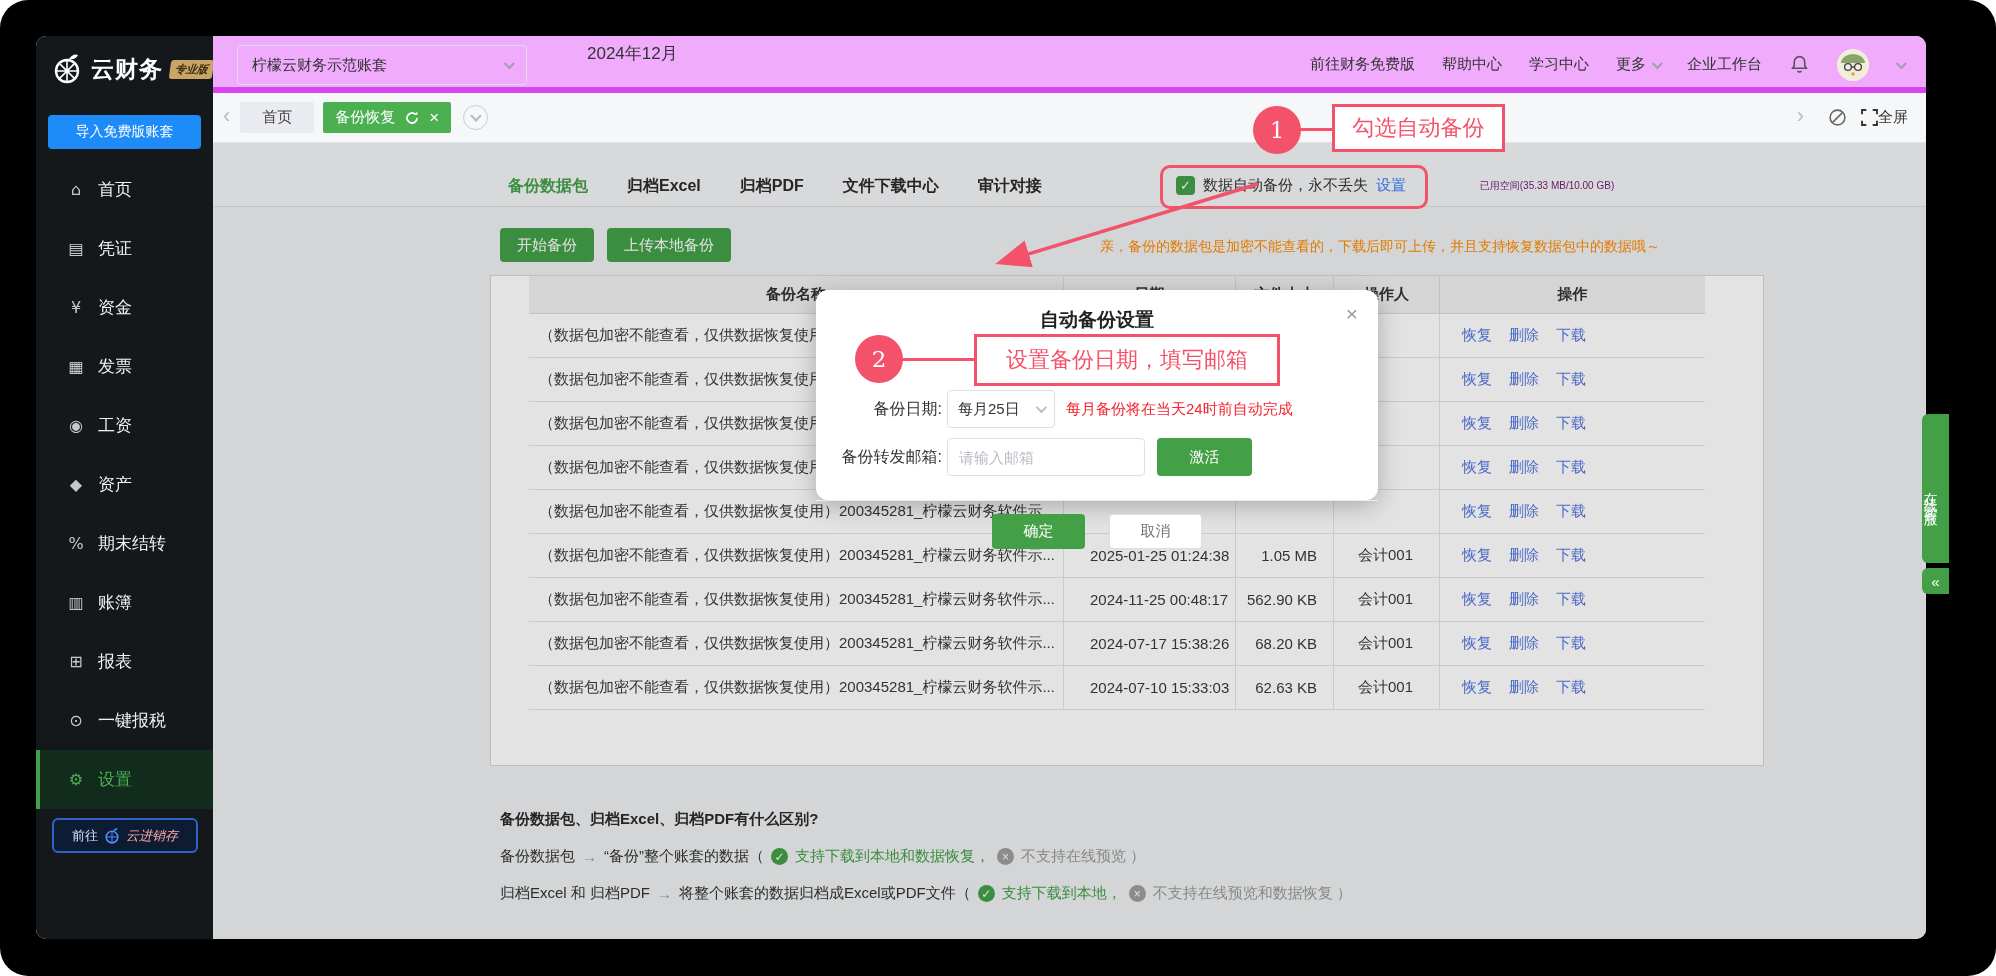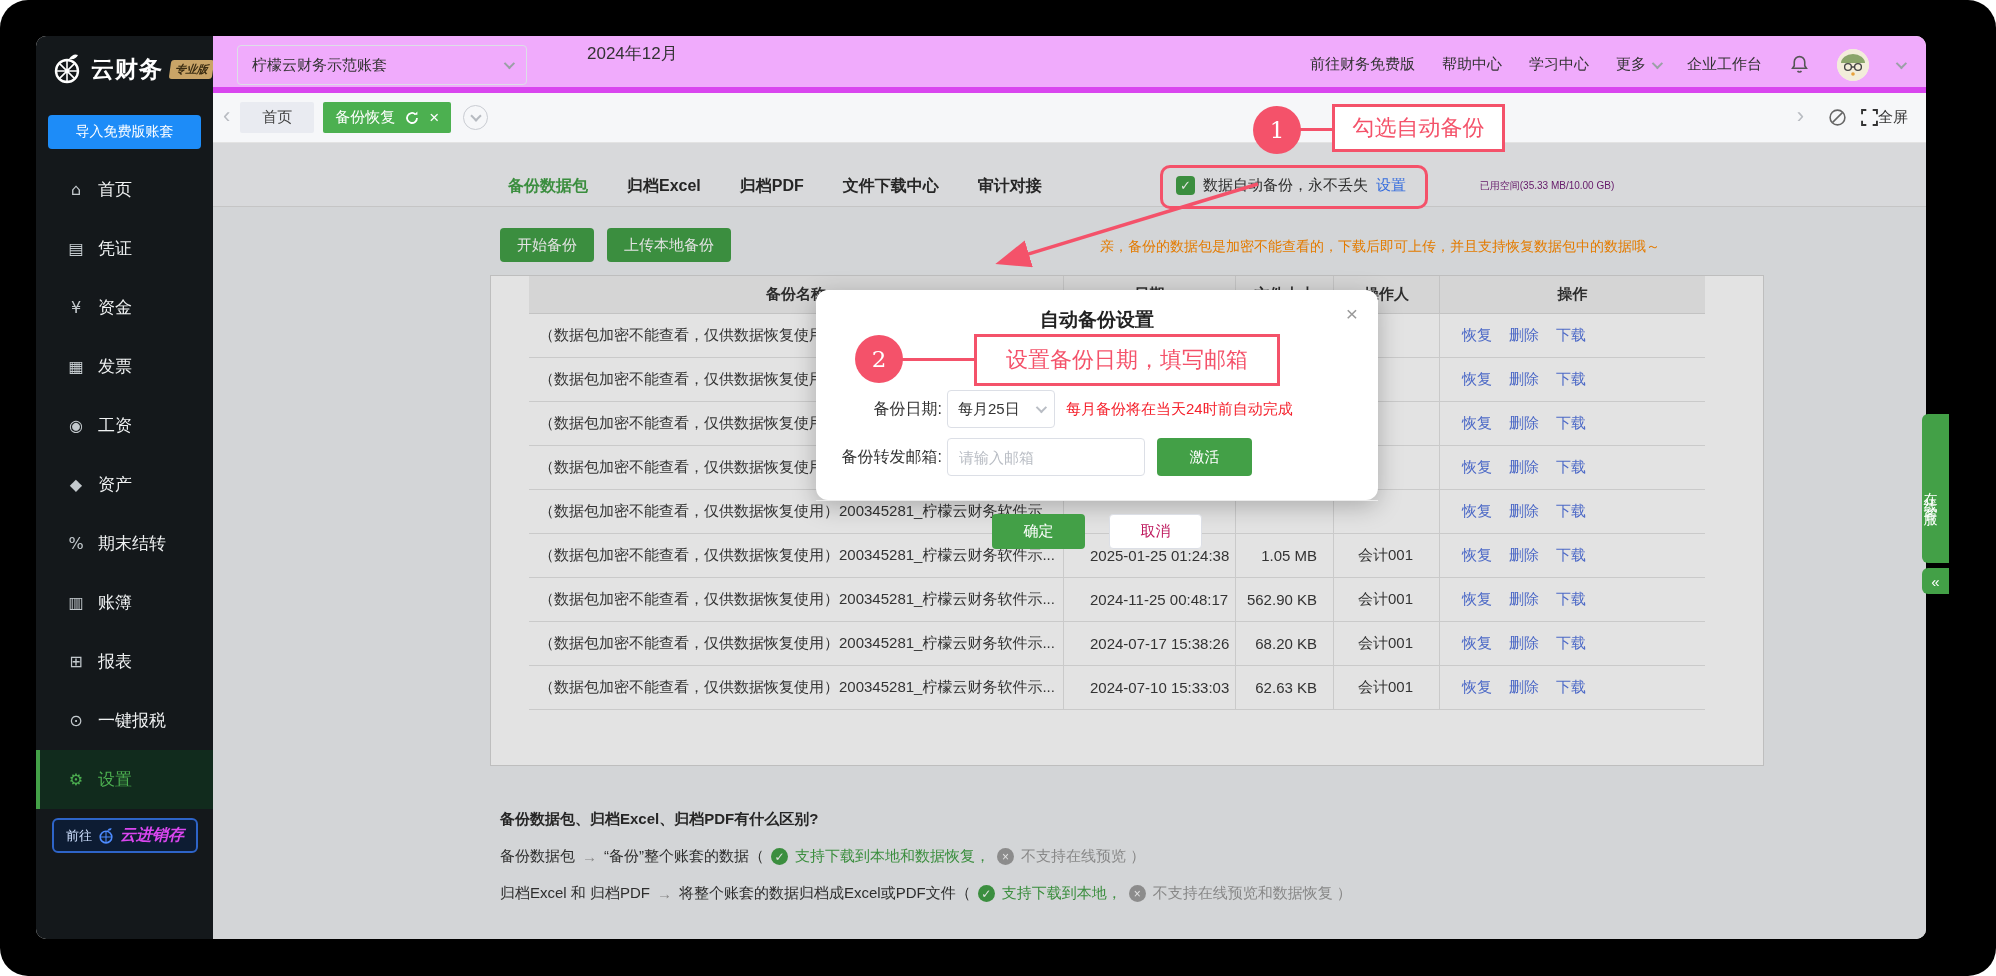--- a/index.html
+++ b/index.html
@@ -13,21 +13,21 @@
   .logo-text { color:#fff; font-size:23px; font-weight:bold; letter-spacing:1px; }
   .logo-badge { background:#c9a467; color:#3a2c12; font-size:11px; font-weight:bold; font-style:italic; padding:2px 5px; border-radius:3px; transform:skewX(-8deg); }
   .import-btn { position:absolute; left:12px; top:79px; width:153px; height:34px; background:#1d8cf8; color:#fff; font-size:14px; border:none; border-radius:4px; display:flex; align-items:center; justify-content:center; cursor:pointer; }
   #side-menu { position:absolute; left:0; top:124px; width:177px; }
   .side-item { height:59px; display:flex; align-items:center; padding-left:30px; gap:12px; color:#f0f2f3; font-size:17px; cursor:pointer; }
   .side-icon { width:20px; color:#c3c9cd; font-size:16px; text-align:center; font-family:"DejaVu Sans",sans-serif; }
   .side-item.active { background:#112b1d; border-left:4px solid #43a047; padding-left:26px; color:#4caf50; }
   .side-item.active .side-icon { color:#4caf50; }
   .brand-btn { position:absolute; left:16px; top:782px; width:146px; height:35px; background:#0d1c33; border:2px solid #2e64c8; border-radius:6px; display:flex; align-items:center; justify-content:center; gap:5px; cursor:pointer; }
   .brand-prefix { color:#cfe0ff; font-size:13px; }
-  .brand-name { color:#d946ef; font-size:16px; font-weight:bold; font-style:italic; }
+  .brand-name { color:#fca5a5; font-size:13px; font-weight:normal; font-style:italic; }
 
   
   #topbar { position:absolute; left:177px; top:0; right:0; height:57px; background:#f0abfc; border-bottom:6px solid #d946ef; z-index:2;text-decoration:underline; }
   .acct-select { position:absolute; left:24px; top:9px; width:290px; height:40px; border:1px solid #dcdfe6; border-radius:4px; display:flex; align-items:center; padding:0 14px; font-size:15px; color:#333; cursor:pointer; }
   .acct-select .chev { margin-left:auto; }
   .period { position:absolute; left:374px; top:6px; font-size:17px; color:#333; }
   .top-nav { position:absolute; right:22px; top:0; height:57px; display:flex; align-items:center; gap:27px; font-size:15px; color:#333; }
   .nav-item { cursor:pointer; display:inline-flex; align-items:center; gap:6px; white-space:nowrap; }
   .chev { display:inline-block; width:8px; height:8px; border-right:2px solid #9aa0a6; border-bottom:2px solid #9aa0a6; transform:rotate(45deg) translateY(-2px); }
   .avatar { width:32px; height:32px; border-radius:50%; overflow:hidden; background:#f5f0e1; cursor:pointer; }
@@ -89,21 +89,21 @@
   .m-close { position:absolute; top:12px; right:20px; font-size:21px; color:#999; cursor:pointer; }
   .m-label { position:absolute; width:120px; text-align:right; font-size:16px; color:#333; left:6px; line-height:38px; }
   .m-select { position:absolute; left:131px; top:100px; width:108px; height:38px; border:1px solid #dcdfe6; border-radius:4px; display:flex; align-items:center; padding:0 10px; font-size:15px; color:#333; cursor:pointer; }
   .m-select .chev { margin-left:auto; border-color:#b9bdc4; }
   .m-hint { position:absolute; left:250px; top:100px; line-height:38px; font-size:15px; color:#f5222d; white-space:nowrap; }
   .m-input { position:absolute; left:131px; top:148px; width:198px; height:38px; border:1px solid #dcdfe6; border-radius:4px; padding:0 11px; font-size:15px; color:#333; font-family:inherit; }
   .m-input::placeholder { color:#b9bdc4; }
   .m-activate { position:absolute; left:341px; top:148px; width:95px; height:38px; }
   .m-div { position:absolute; left:0; right:0; top:210px; border-top:1px solid #ececec; }
   .m-ok { position:absolute; left:176px; top:224px; width:93px; height:35px; }
-  .m-cancel { position:absolute; left:293px; top:224px; width:93px; height:35px; background:#fff; color:#be185d; border:1px solid #dcdfe6; border-radius:4px; font-size:15px; cursor:pointer; font-family:inherit; }
+  .m-cancel { position:absolute; left:293px; top:224px; width:93px; height:35px; background:#fff; color:#737373; border:1px solid #dcdfe6; border-radius:4px; font-size:15px; cursor:pointer; font-family:inherit; }
 
   
   .anno { z-index:30; }
   .anno-circle { position:absolute; width:48px; height:48px; border-radius:50%; background:#f4526a; color:#fff; font-size:23px; font-family:"DejaVu Serif","Liberation Serif",serif; display:flex; align-items:center; justify-content:center; }
   .anno-box { position:absolute; background:#fff; border:3px solid #f4526a; color:#f4526a; font-size:22px; display:flex; align-items:center; justify-content:center; white-space:nowrap; }
   .anno-line { position:absolute; height:3px; background:#f4526a; }
   #anno-outline { position:absolute; left:1160px; top:165px; width:268px; height:44px; border:3px solid #f4526a; border-radius:10px; z-index:30; }
   #anno-arrow { position:absolute; left:0; top:0; width:1996px; height:976px; pointer-events:none; z-index:30; }
 
   

